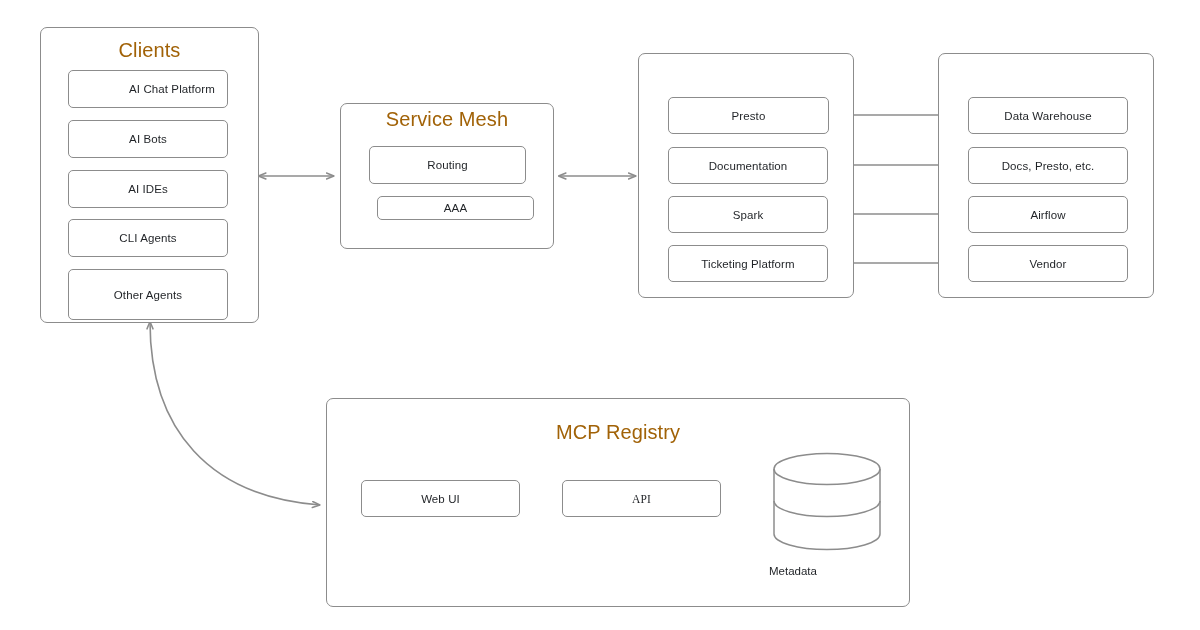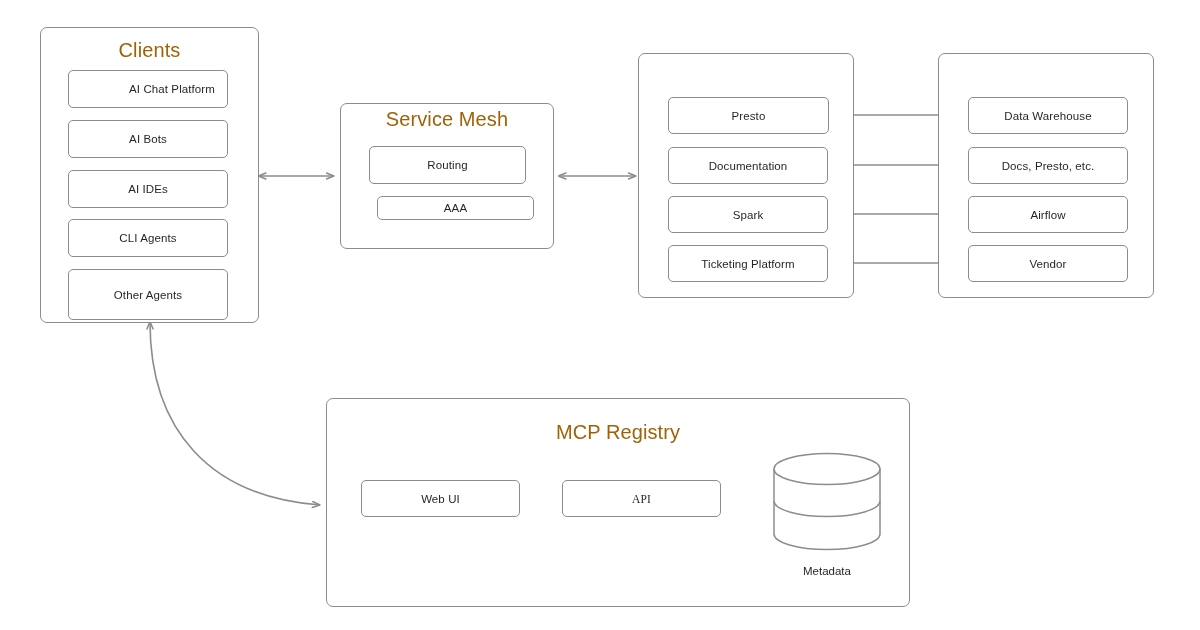--- a/index.html
+++ b/index.html
@@ -53,21 +53,21 @@
   .svg-layer {
     position: absolute;
     left: 0;
     top: 0;
     width: 1200px;
     height: 630px;
     pointer-events: none;
   }
   .cyl-label {
     position: absolute;
-    text-align: center;
+    text-align: left;
     font-size: 11.5px;
     color: #1f2226;
     white-space: nowrap;
   }
 </style>
 </head>
 <body>
 
 <div id="canvas">
 

